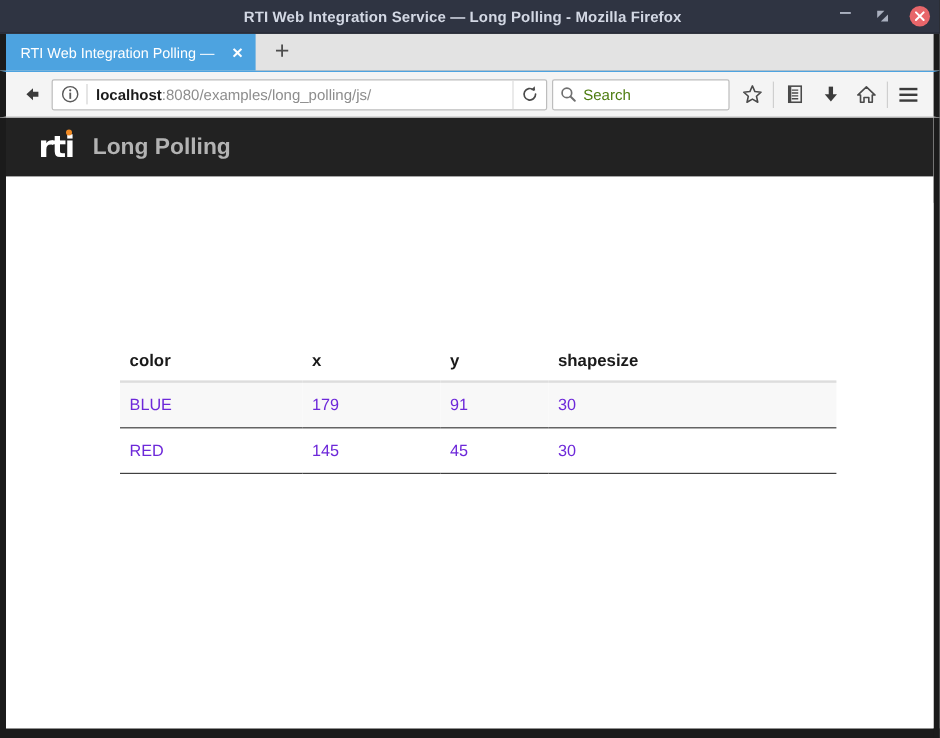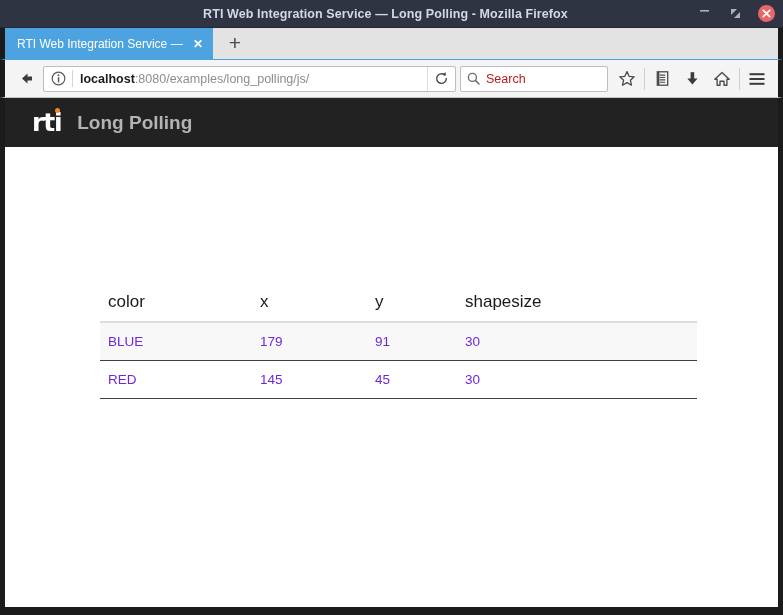--- a/index.html
+++ b/index.html
@@ -181,21 +181,21 @@
     border-radius: 2px;
     display: flex;
     align-items: center;
     padding: 0 6px;
     gap: 6px;
     flex: 0 0 auto;
     margin-right: 4px;
   }
   .search-ph {
     font-size: 12.5px;
-    color: #b91c1c;
+    color: #4d7c0f;
   }
   .tool-sep {
     width: 1px; height: 22px; background: #cfcfcf; margin: 0 2px; flex: 0 0 auto;
   }
 
   
   .viewport {
     flex: 1 1 auto;
     background: #ffffff;
     border-left: 5px solid #1b1b1b;
@@ -252,25 +252,25 @@
     width: 597px;
   }
   table.data {
     width: 100%;
     border-collapse: collapse;
     font-size: 13.5px;
     color: #333333;
   }
   table.data th {
     text-align: left;
-    font-weight: normal;
+    font-weight: bold;
     color: #1a1a1a;
     padding: 8px 0 9px 8px;
     border-bottom: 2px solid #dddddd;
-    font-size: 17px;
+    font-size: 14px;
   }
   table.data td {
     text-align: left;
     padding: 11px 0 11px 8px;
     border-bottom: 1px solid #404040;
     color: #6d28d9;
   }
   table.data tbody tr.striped { background: #f8f8f8; }
   table.data tbody tr.plain  { background: #ffffff; }
   .col-color    { width: 152px; }
@@ -300,21 +300,21 @@
       <div class="win-btn close">
         <svg width="9" height="9" viewBox="0 0 9 9">
           <path d="M1.3 1.3 L7.7 7.7 M7.7 1.3 L1.3 7.7" stroke="#ffffff" stroke-width="1.7" stroke-linecap="round"></path>
         </svg>
       </div>
     </div>
   </div>
 
   <div class="tabstrip">
     <div class="tab">
-      <span class="tab-title">RTI Web Integration Service —</span>
+      <span class="tab-title">RTI Web Integration Polling —</span>
       <span class="tab-close">✕</span>
     </div>
     <div class="newtab">+</div>
   </div>
 
   <div class="navbar">
 
     <div class="nav-icon">
       <svg width="17" height="17" viewBox="0 0 17 17">
         <path d="M9.5 3.5 L4 8.5 L9.5 13.5 L9.5 10.6 L14 10.6 L14 6.4 L9.5 6.4 Z" fill="#3b3b3b"></path>

